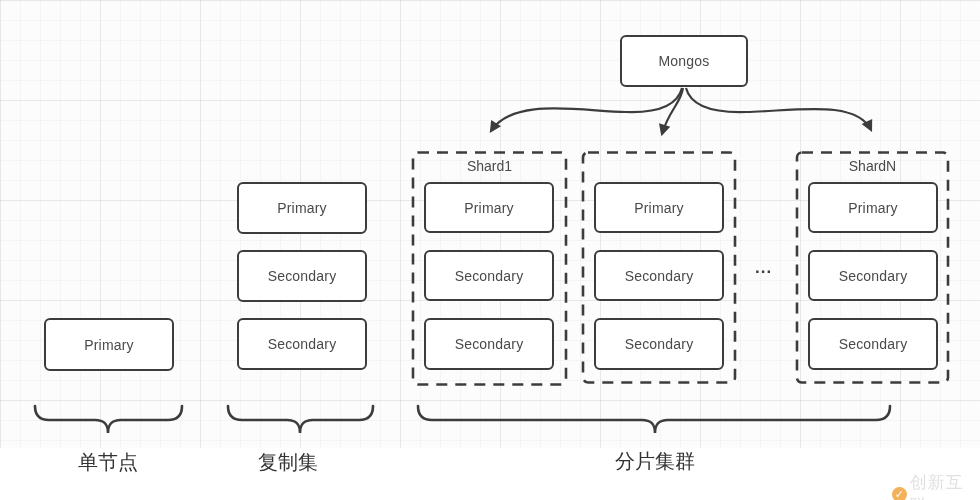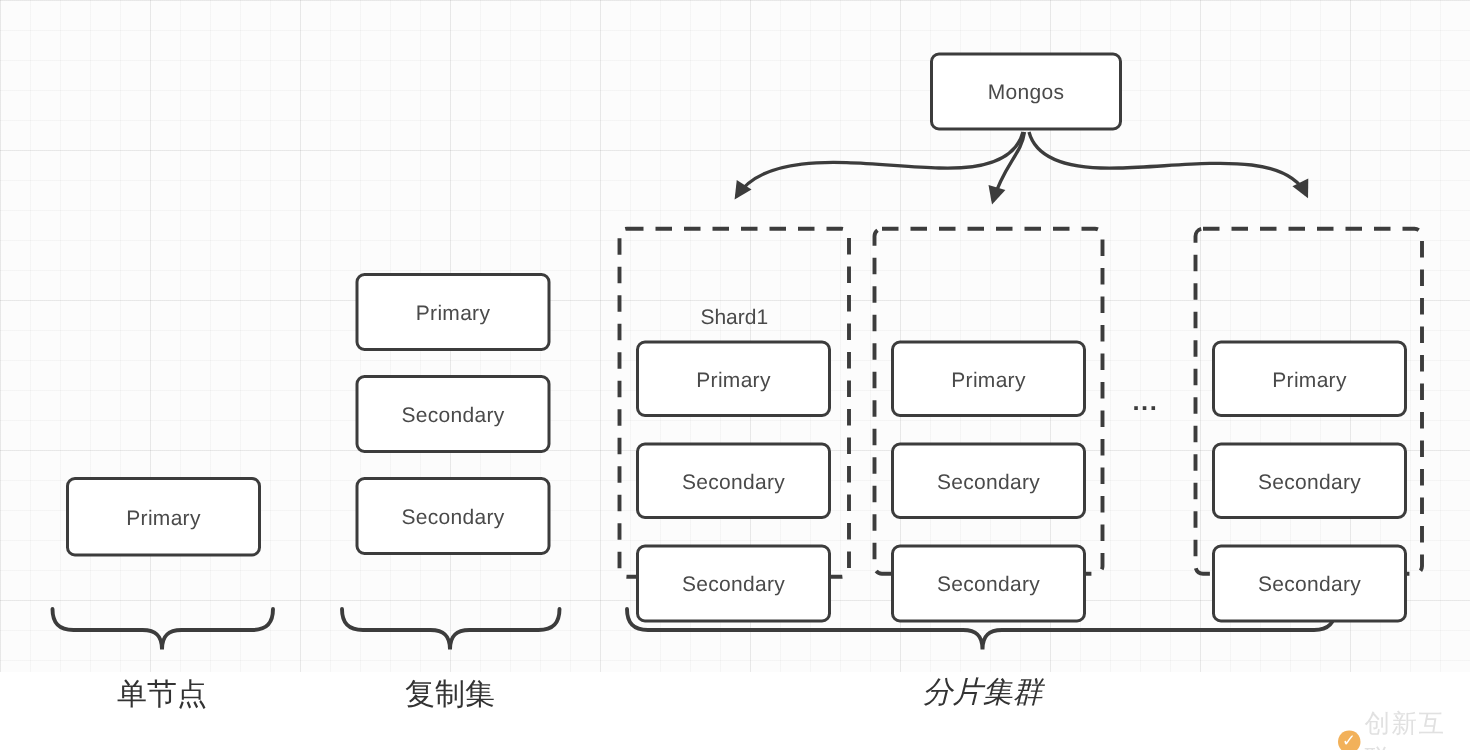--- a/index.html
+++ b/index.html
@@ -14,21 +14,21 @@
       linear-gradient(to bottom, rgba(120,120,120,0.055) 1px, transparent 1px);
     background-size:100px 100px,100px 100px,20px 20px,20px 20px;
   }
   svg.overlay{position:absolute;left:0;top:0;z-index:1;}
   .node{
     position:absolute;z-index:2;box-sizing:border-box;
     background:#fff;border:2px solid #3c3c3c;border-radius:6px;
     display:flex;align-items:center;justify-content:center;
     font-size:14px;color:#4a4a4a;letter-spacing:.2px;
   }
-  .shard-group{position:absolute;z-index:2;margin-top:45px;}
+  .shard-group{position:absolute;z-index:2;}
   .shard-title{
     position:absolute;left:0;right:0;top:6px;text-align:center;
     font-size:14px;color:#4a4a4a;
   }
   .glabel{
     position:absolute;z-index:2;text-align:center;
     font-size:20px;color:#333;
   }
   .dots{
     position:absolute;z-index:2;font-size:17px;font-weight:bold;
@@ -87,27 +87,28 @@
 
   <div class="shard-group" style="left:583px;top:152px;width:152px;height:231px;">
     <div class="node" style="left:11px;top:30px;width:130px;height:51px;">Primary</div>
     <div class="node" style="left:11px;top:98px;width:130px;height:51px;">Secondary</div>
     <div class="node" style="left:11px;top:166px;width:130px;height:52px;">Secondary</div>
   </div>
 
   <div class="dots" style="left:755px;top:258px;">...</div>
 
   <div class="shard-group" style="left:797px;top:152px;width:151px;height:231px;">
+    <div class="shard-title">ShardN</div>
     <div class="node" style="left:11px;top:30px;width:130px;height:51px;">Primary</div>
     <div class="node" style="left:11px;top:98px;width:130px;height:51px;">Secondary</div>
     <div class="node" style="left:11px;top:166px;width:130px;height:52px;">Secondary</div>
   </div>
 
   <div class="glabel" style="left:58px;top:449px;width:100px;">单节点</div>
-  <div class="glabel" style="left:250px;top:449px;width:100px;">复制集</div>
-  <div class="glabel" style="left:595px;top:448px;width:120px;font-style:italic;">分片集群</div>
+  <div class="glabel" style="left:238px;top:449px;width:100px;">复制集</div>
+  <div class="glabel" style="left:595px;top:448px;width:120px;">分片集群</div>
 
   <div class="watermark">
     <span class="wm-icon">✓</span>
     <span class="wm-text">创新互联</span>
   </div>
 
 </div>
 
 </body></html>

